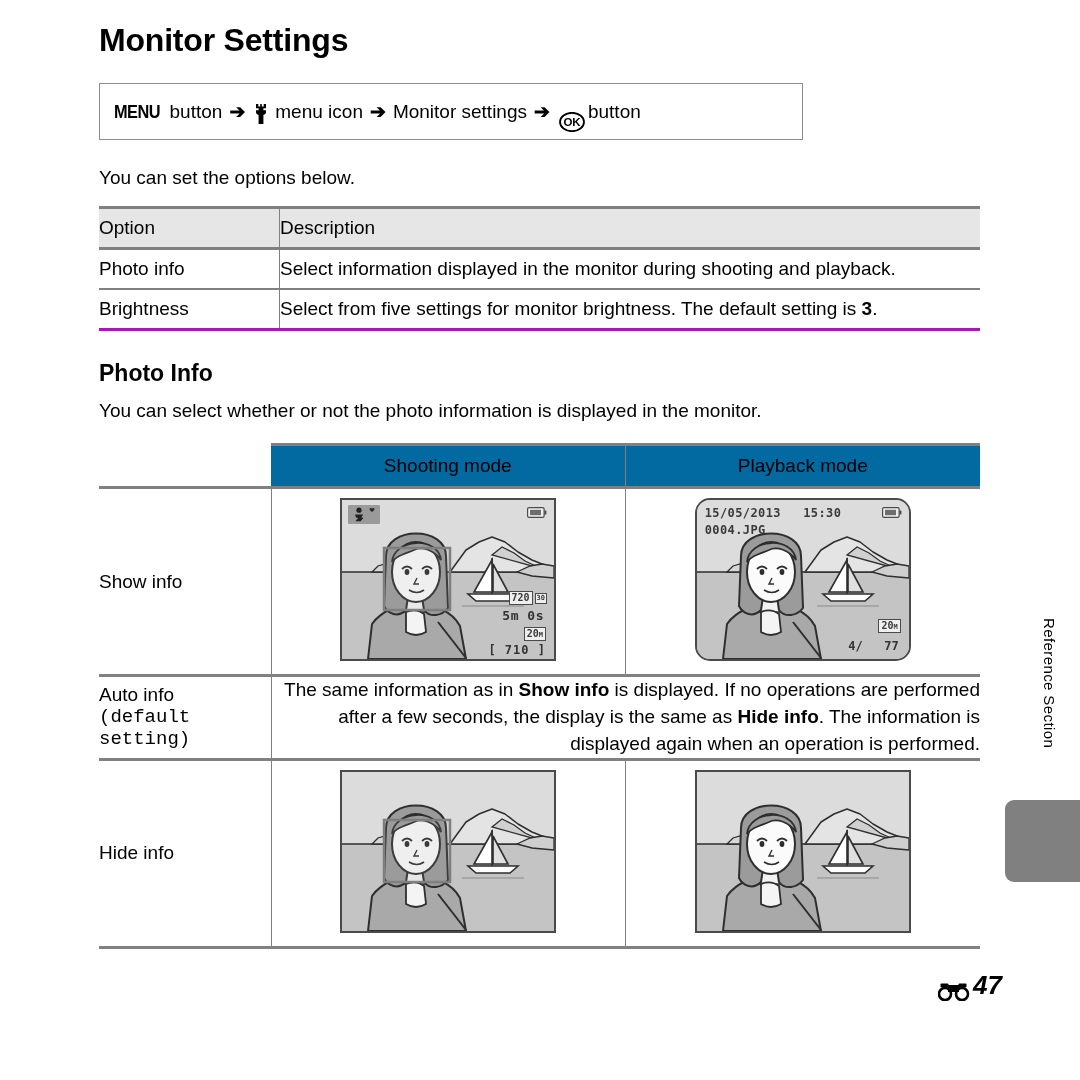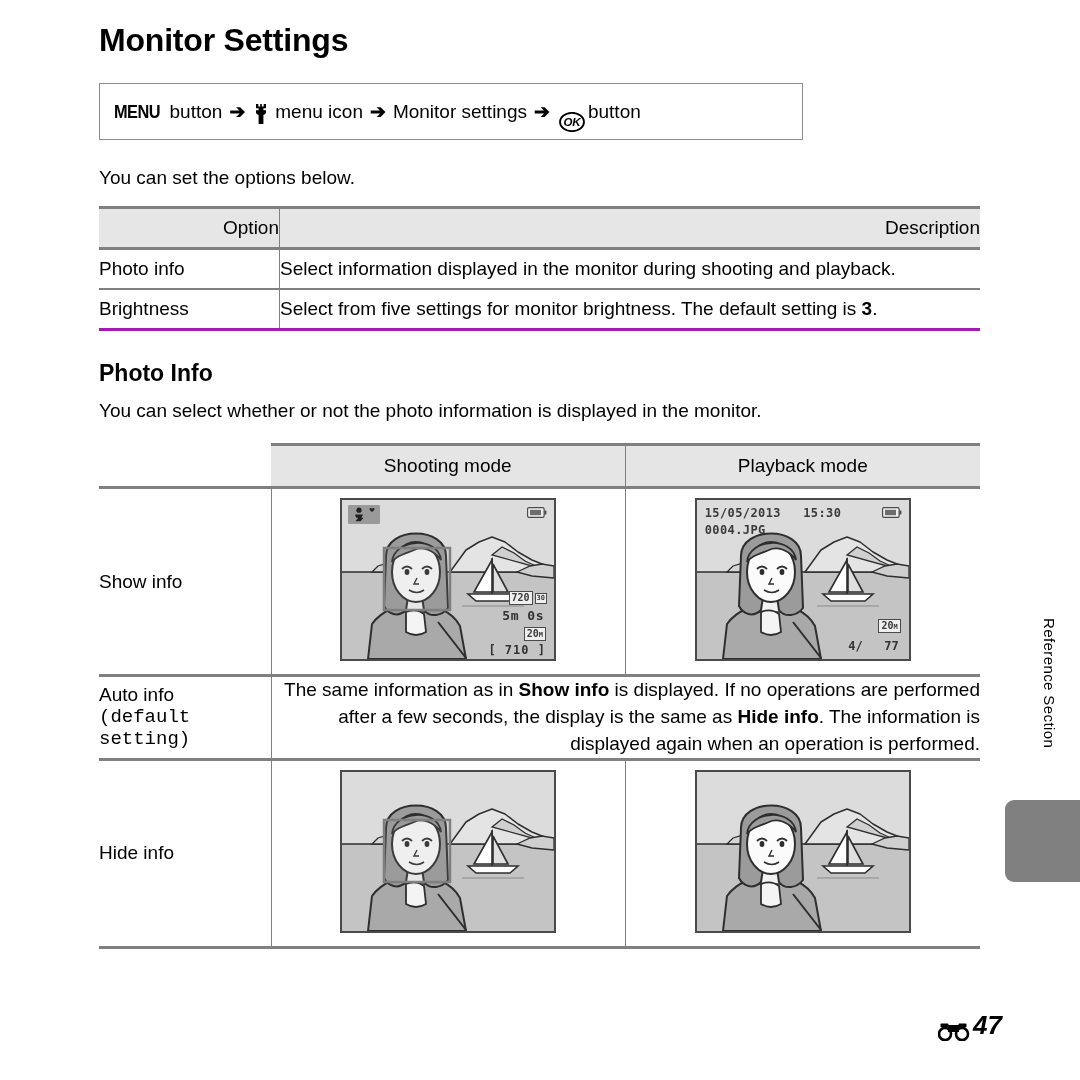--- a/index.html
+++ b/index.html
@@ -74,21 +74,20 @@
     margin: 0 6px 0 1px;
     position: relative;
     top: 2px;
   }
   .ok-ic {
     display: inline-block;
     width: 24px; height: 19px;
     margin: 14px 5px 0 2px;
     position: relative;
     top: 3px;
-    font-style: italic;
   }
 
   
   .body-line {
     position: absolute;
     font-size: 19px;
   }
   #intro-line { left: 99px; top: 167px; }
   #photoinfo-intro { left: 99px; top: 400px; }
 
@@ -110,21 +109,21 @@
     top: 206px;
     width: 881px;
   }
   #table-options td, #table-options th {
     padding: 0;
     margin: 0;
   }
   .t1-hdr {
     background: #e6e6e6;
     height: 38px;
-    text-align: right;
+    text-align: left;
     font-size: 19px;
     font-weight: normal;
     border-top: 3px solid #808080;
     border-bottom: 3px solid #808080;
   }
   .t1-hdr.opt { width: 180px; border-right: 1.5px solid #808080; }
   .t1-cell {
     height: 38px;
     font-size: 19px;
     border-bottom: 2px solid #808080;
@@ -150,21 +149,21 @@
     width: 881px;
     table-layout: fixed;
   }
   .t2 td, .t2 th { padding: 0; margin: 0; vertical-align: middle; }
   .c-label { width: 172px; }
   .c-shoot { width: 354px; }
   .c-play  { width: 355px; }
 
   .t2-hdr {
     height: 40px;
-    background: #e5e5e5;
+    background: #0369a1;
     text-align: center;
     font-size: 19px;
     font-weight: normal;
     border-top: 3px solid #808080;
     border-bottom: 3px solid #808080;
   }
   .t2-hdr.shoot { border-right: 1.5px solid #808080; }
   .t2-blank { background: #ffffff; border: none; border-bottom: 3px solid #808080; }
 
   .t2-row-label {
@@ -224,21 +223,21 @@
     width: 80px;
     height: 82px;
     background: #808080;
     border-radius: 9px 0 0 9px;
   }
 
   
   .pagenum {
     position: absolute;
     left: 938px;
-    top: 1010px;
+    top: 970px;
     display: flex;
     align-items: center;
     font-size: 26px;
     font-weight: bold;
     font-style: italic;
   }
   .ref-glyph {
     display: inline-block;
     width: 34px;
     height: 20px;
@@ -419,21 +418,21 @@
             <span style="font-size:10px; line-height:12px;">20</span>
             <span style="font-size:7px; line-height:10px;">M</span>
           </div>
 
           
           <div class="osd" style="right:8px; top:143px; font-size:12px; letter-spacing:1px; color:#333;text-align:right;">[ 710 ]</div>
         </div>
       </td>
 
       <td class="t2-cell last">
-        <div class="screen" style="margin:9px 0 9px 0;">
+        <div class="screen" style="margin:9px 0 9px 0;border-radius:15px;">
           <svg viewBox="0 0 212 159" width="212" height="159" aria-hidden="true">
             <rect x="0" y="0" width="212" height="72" fill="#dcdcdc"></rect>
             <rect x="0" y="72" width="212" height="87" fill="#c4c4c4"></rect>
             <line x1="0" y1="72" x2="212" y2="72" stroke="#2e2e2e" stroke-width="1.6"></line>
             <path d="M108 72 L124 50 L137 42 L150 37 L163 42 L176 52 L190 60 L205 66 L212 70 L212 72 Z" fill="#e4e4e4" stroke="#2e2e2e" stroke-width="1.5" stroke-linejoin="round"></path>
             <path d="M150 55 L160 47 L172 53 L183 61 L196 67 L205 71 L212 72 L212 72 Z" fill="#d0d0d0" stroke="#2e2e2e" stroke-width="1.3"></path>
             <path d="M30 72 L36 66 L43 64 L50 68 L54 72 Z" fill="#d6d6d6" stroke="#2e2e2e" stroke-width="1.3"></path>
             <path d="M175 72 L188 66 L200 64 L212 66 L212 78 L190 76 Z" fill="#cfcfcf" stroke="#2e2e2e" stroke-width="1.3"></path>
             <g stroke="#2e2e2e" stroke-width="1.6" fill="none">
               <line x1="150" y1="58" x2="150" y2="94"></line>

